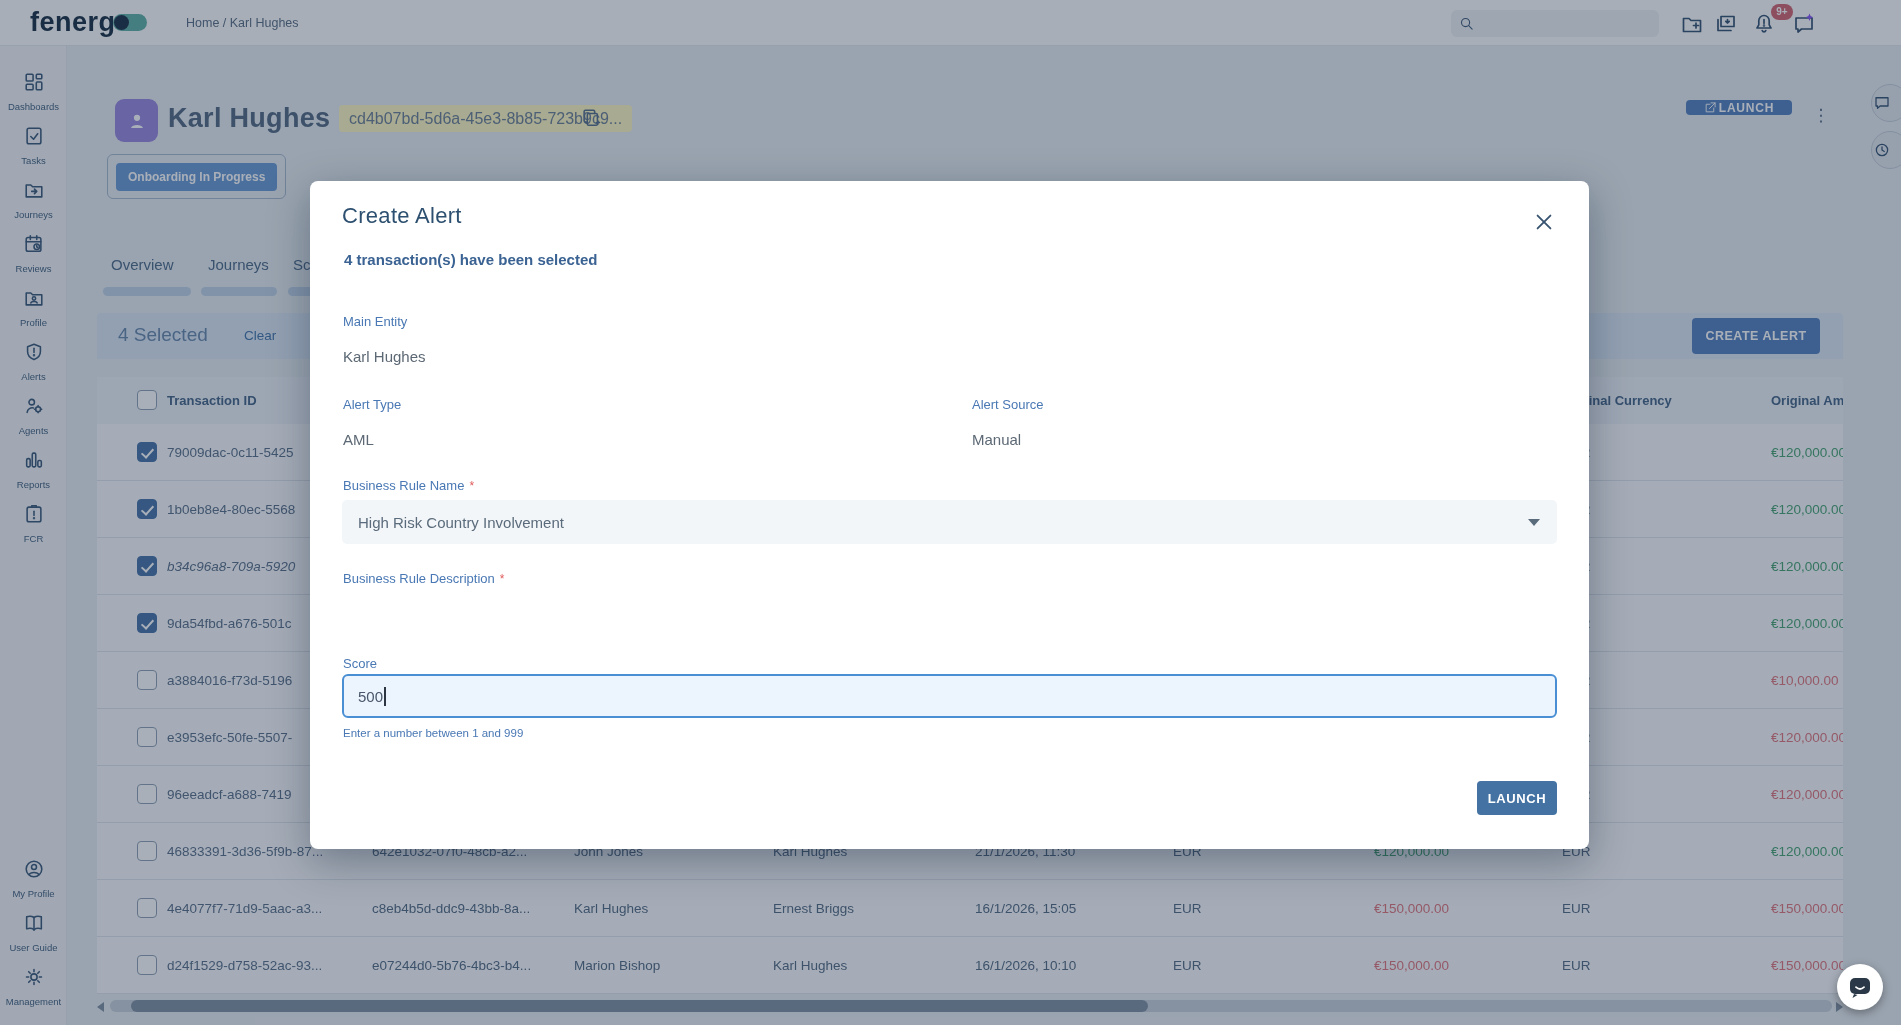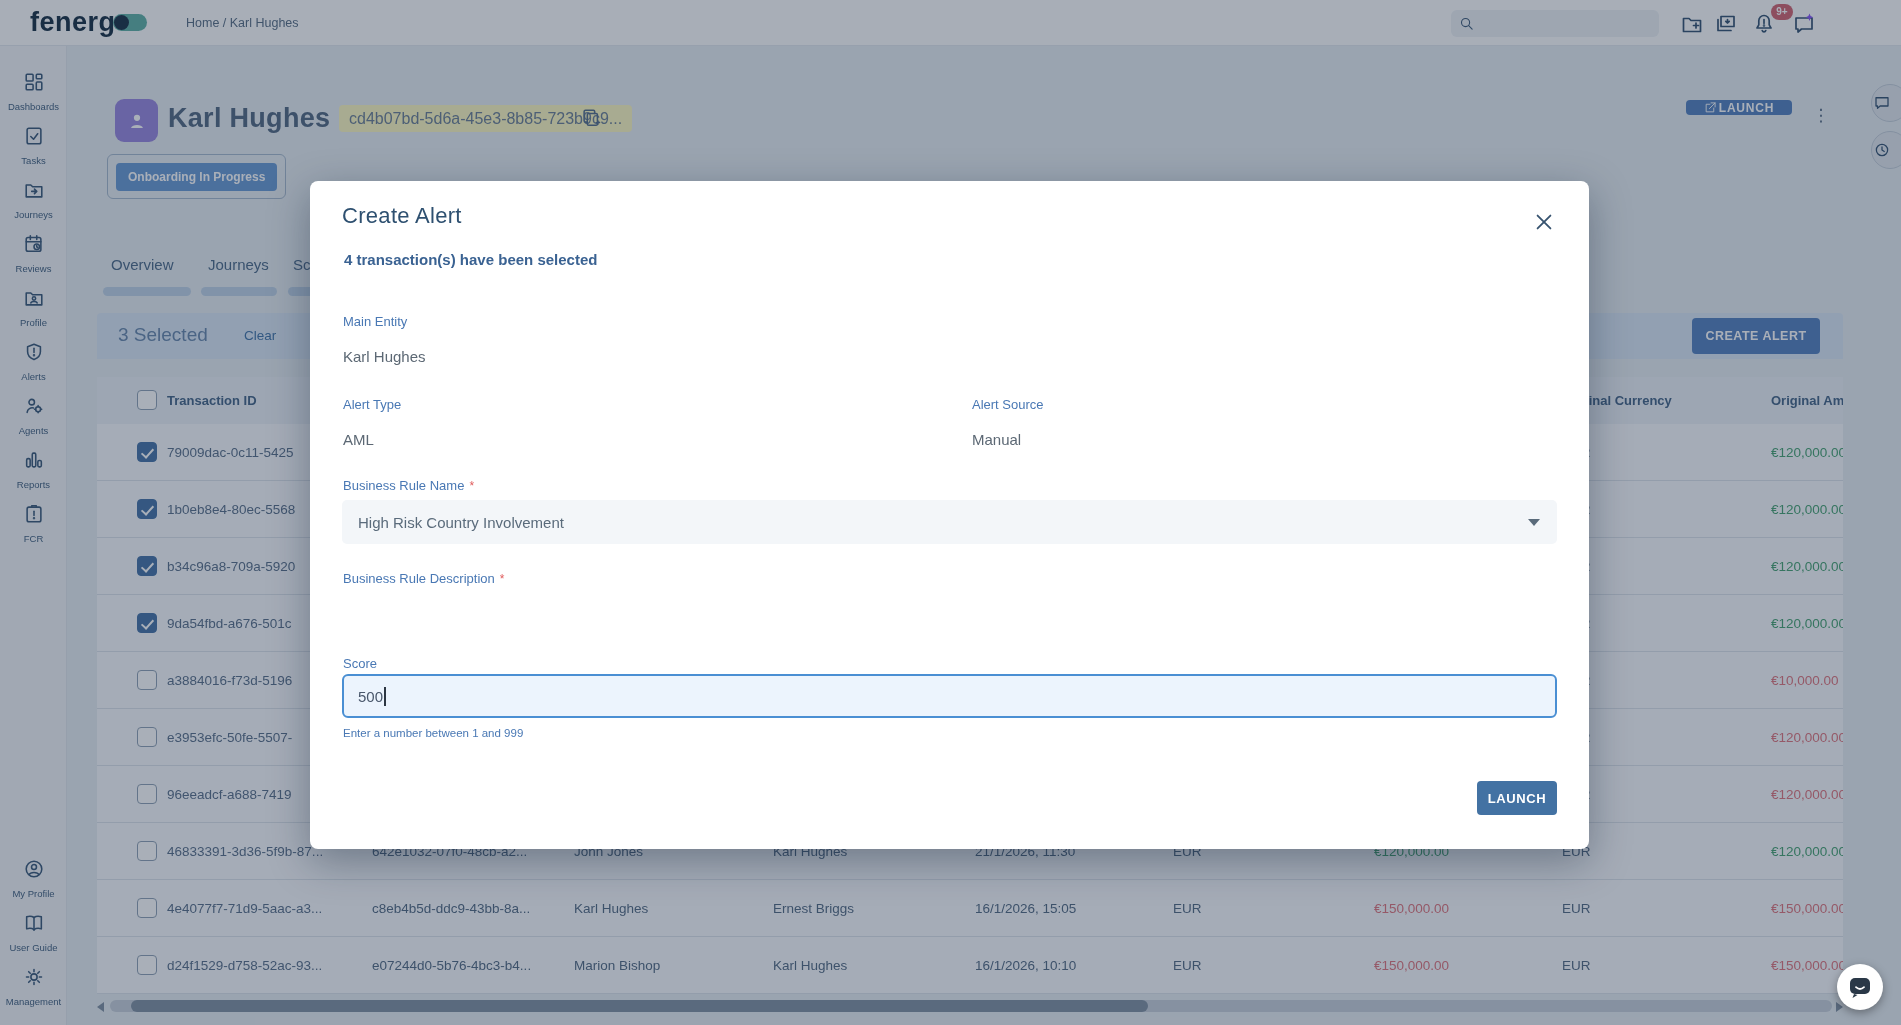--- a/index.html
+++ b/index.html
@@ -272,21 +272,21 @@
   </div>
 
   <div class="tab" style="left:111px">Overview</div>
   <div class="tab" style="left:208px">Journeys</div>
   <div class="tab" style="left:293px">Sc</div>
   <div class="tabpill" style="left:103px;width:88px"></div>
   <div class="tabpill" style="left:201px;width:76px"></div>
   <div class="tabpill" style="left:288px;width:70px"></div>
 
   <div class="selband">
-    <div class="selcount">3 Selected</div>
+    <div class="selcount">4 Selected</div>
     <div class="clearlnk">Clear</div>
   </div>
   <button class="create-alert">CREATE ALERT</button>
 
   <div class="thead" id="thead">
     <div class="cb"></div>
   <div class="th" style="left: 70px; width: 200px;">Transaction ID</div>
       <div class="th" style="left: 1465px; width: 160px;">Original Currency</div>
       <div class="th" style="left: 1674px; width: 72px;">Original Amount</div>
     </div>
@@ -298,21 +298,21 @@
         <div class="td green" style="left: 1674px; width: 72px;">€120,000.00</div>
       </div>
       <div class="trow">
         <div class="cb checked"></div>
         <div class="td c-id" style="left: 70px; width: 200px;">1b0eb8e4-80ec-5568</div>
         <div class="td" style="left: 1465px; width: 160px;">EUR</div>
         <div class="td green" style="left: 1674px; width: 72px;">€120,000.00</div>
       </div>
       <div class="trow">
         <div class="cb checked"></div>
-        <div class="td c-id" style="left: 70px; width: 200px;">b34c96a8-709a-5920</div>
+        <div class="td c-id" style="left: 70px; width: 200px; font-style: italic;">b34c96a8-709a-5920</div>
         <div class="td" style="left: 1465px; width: 160px;">EUR</div>
         <div class="td green" style="left: 1674px; width: 72px;">€120,000.00</div>
       </div>
       <div class="trow">
         <div class="cb checked"></div>
         <div class="td c-id" style="left: 70px; width: 200px;">9da54fbd-a676-501c</div>
         <div class="td" style="left: 1465px; width: 160px;">EUR</div>
         <div class="td green" style="left: 1674px; width: 72px;">€120,000.00</div>
       </div>
       <div class="trow">

